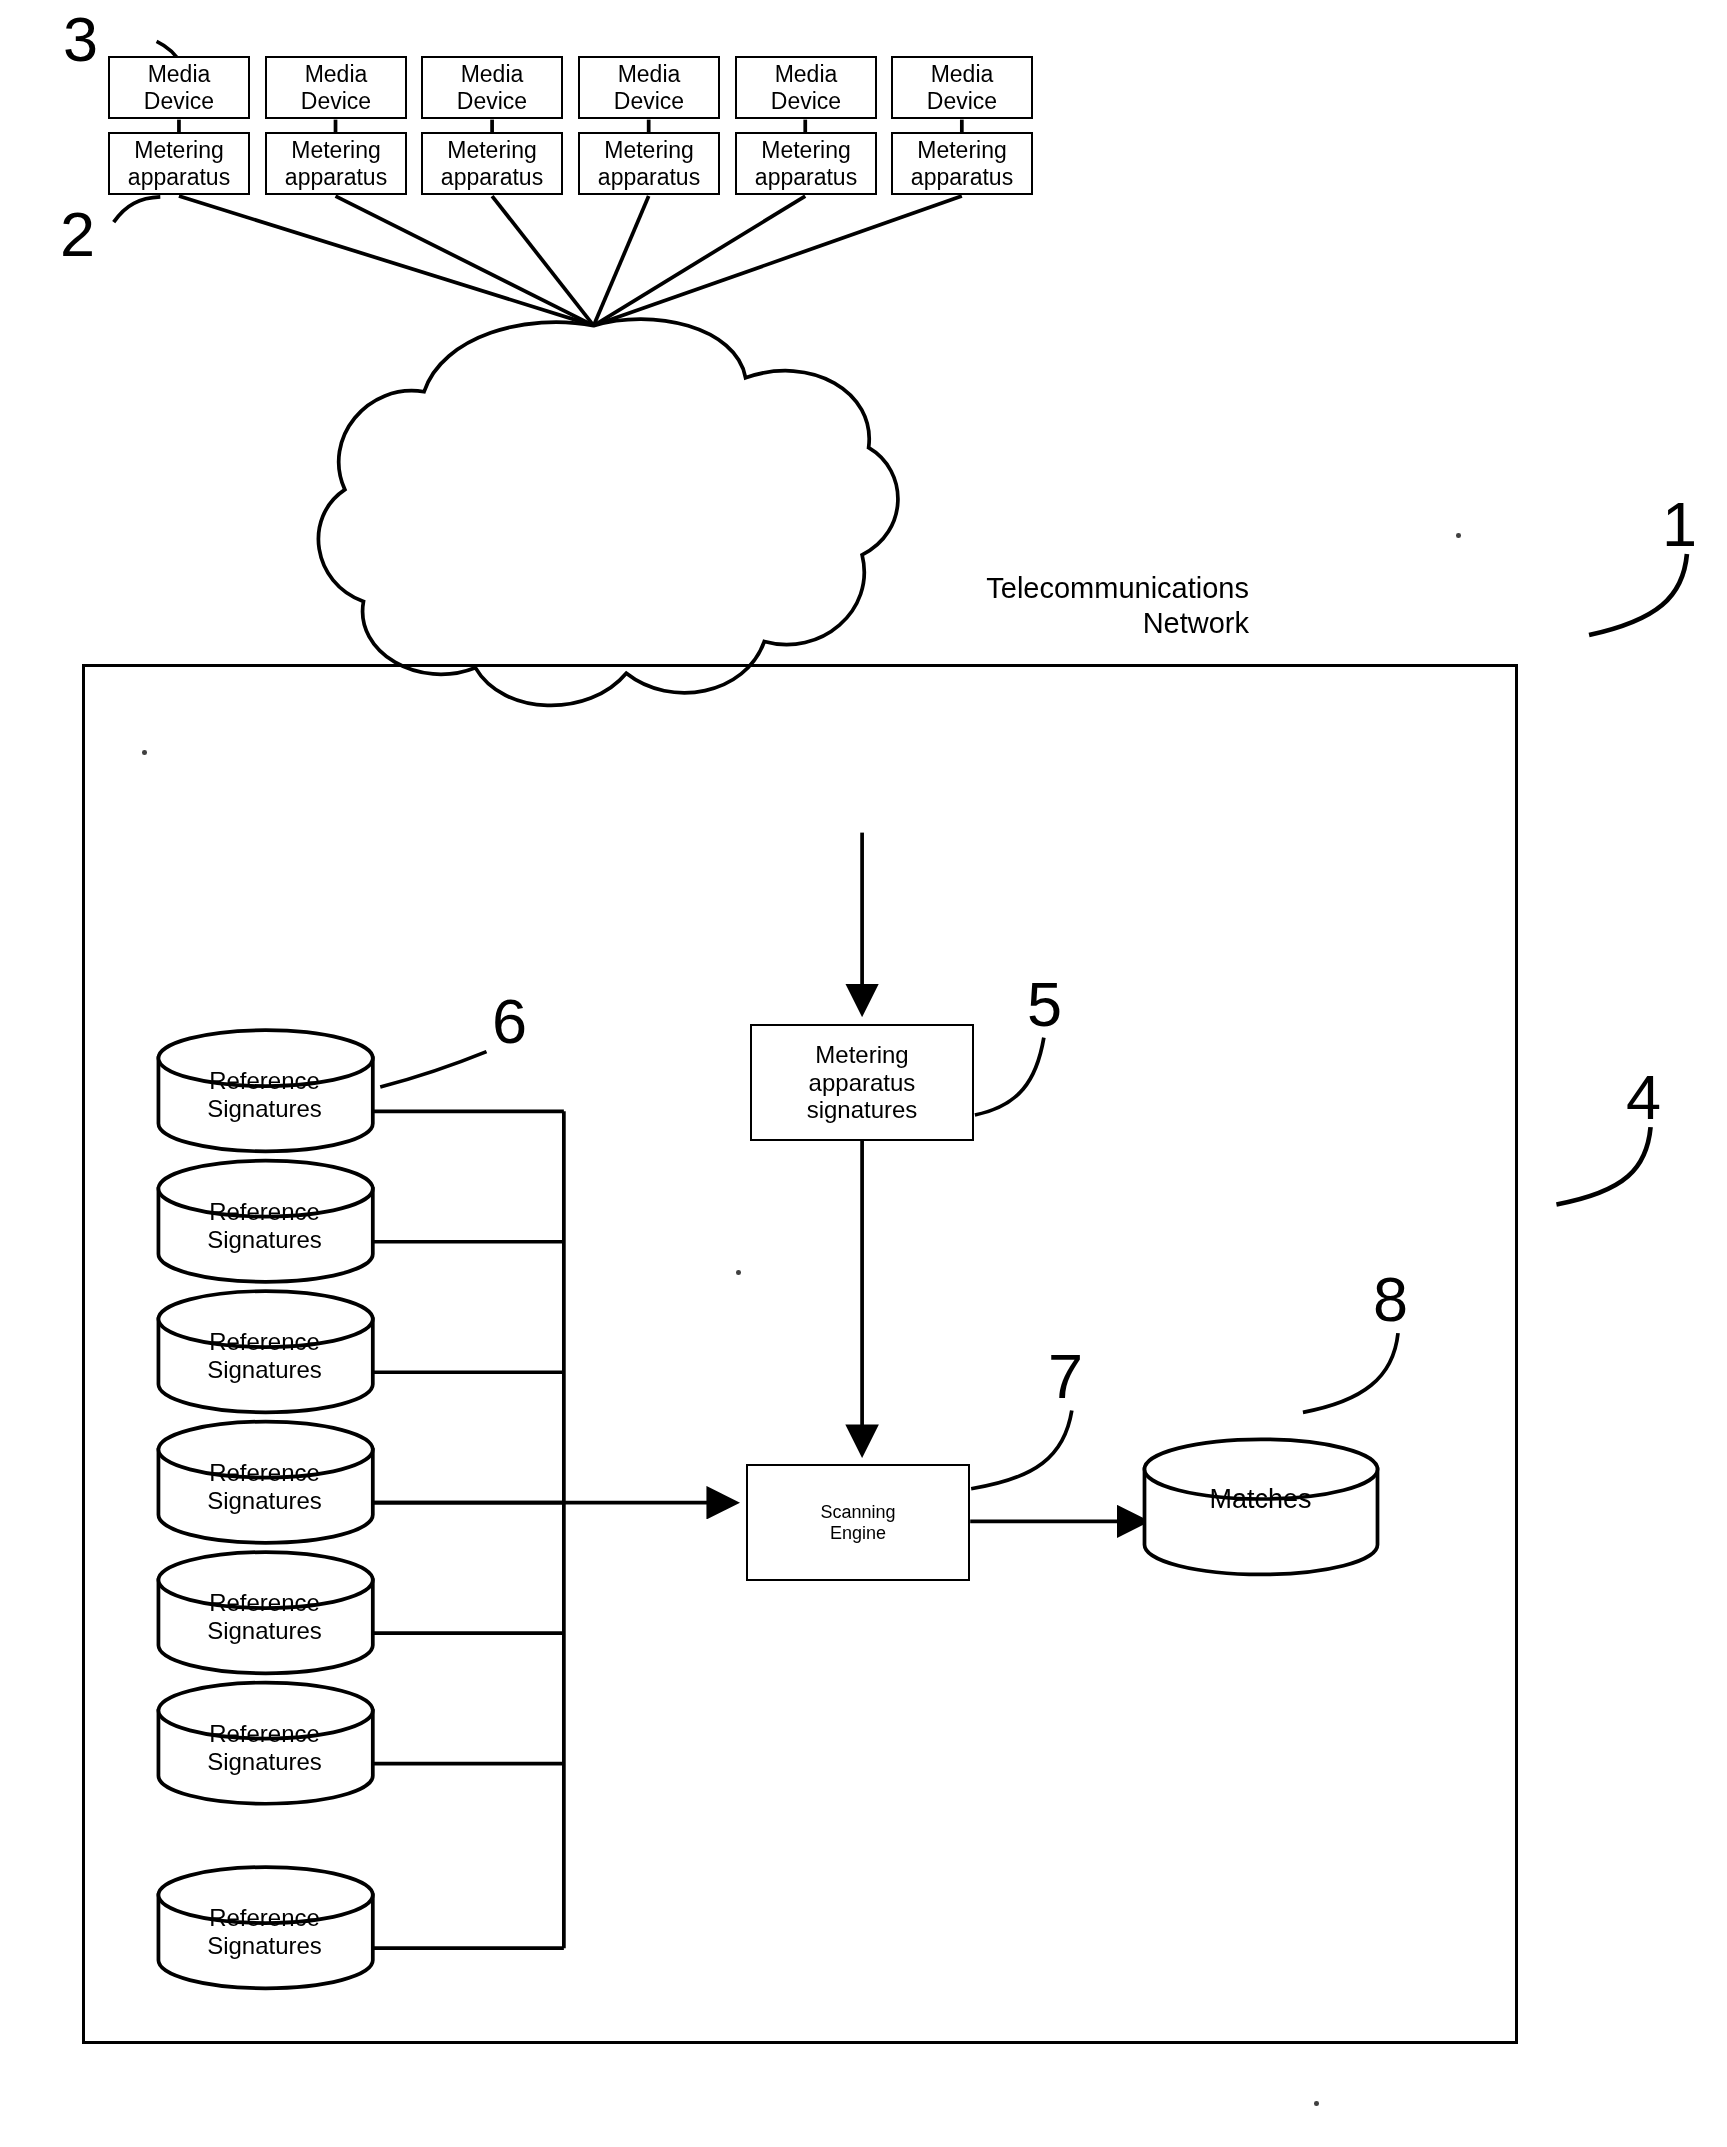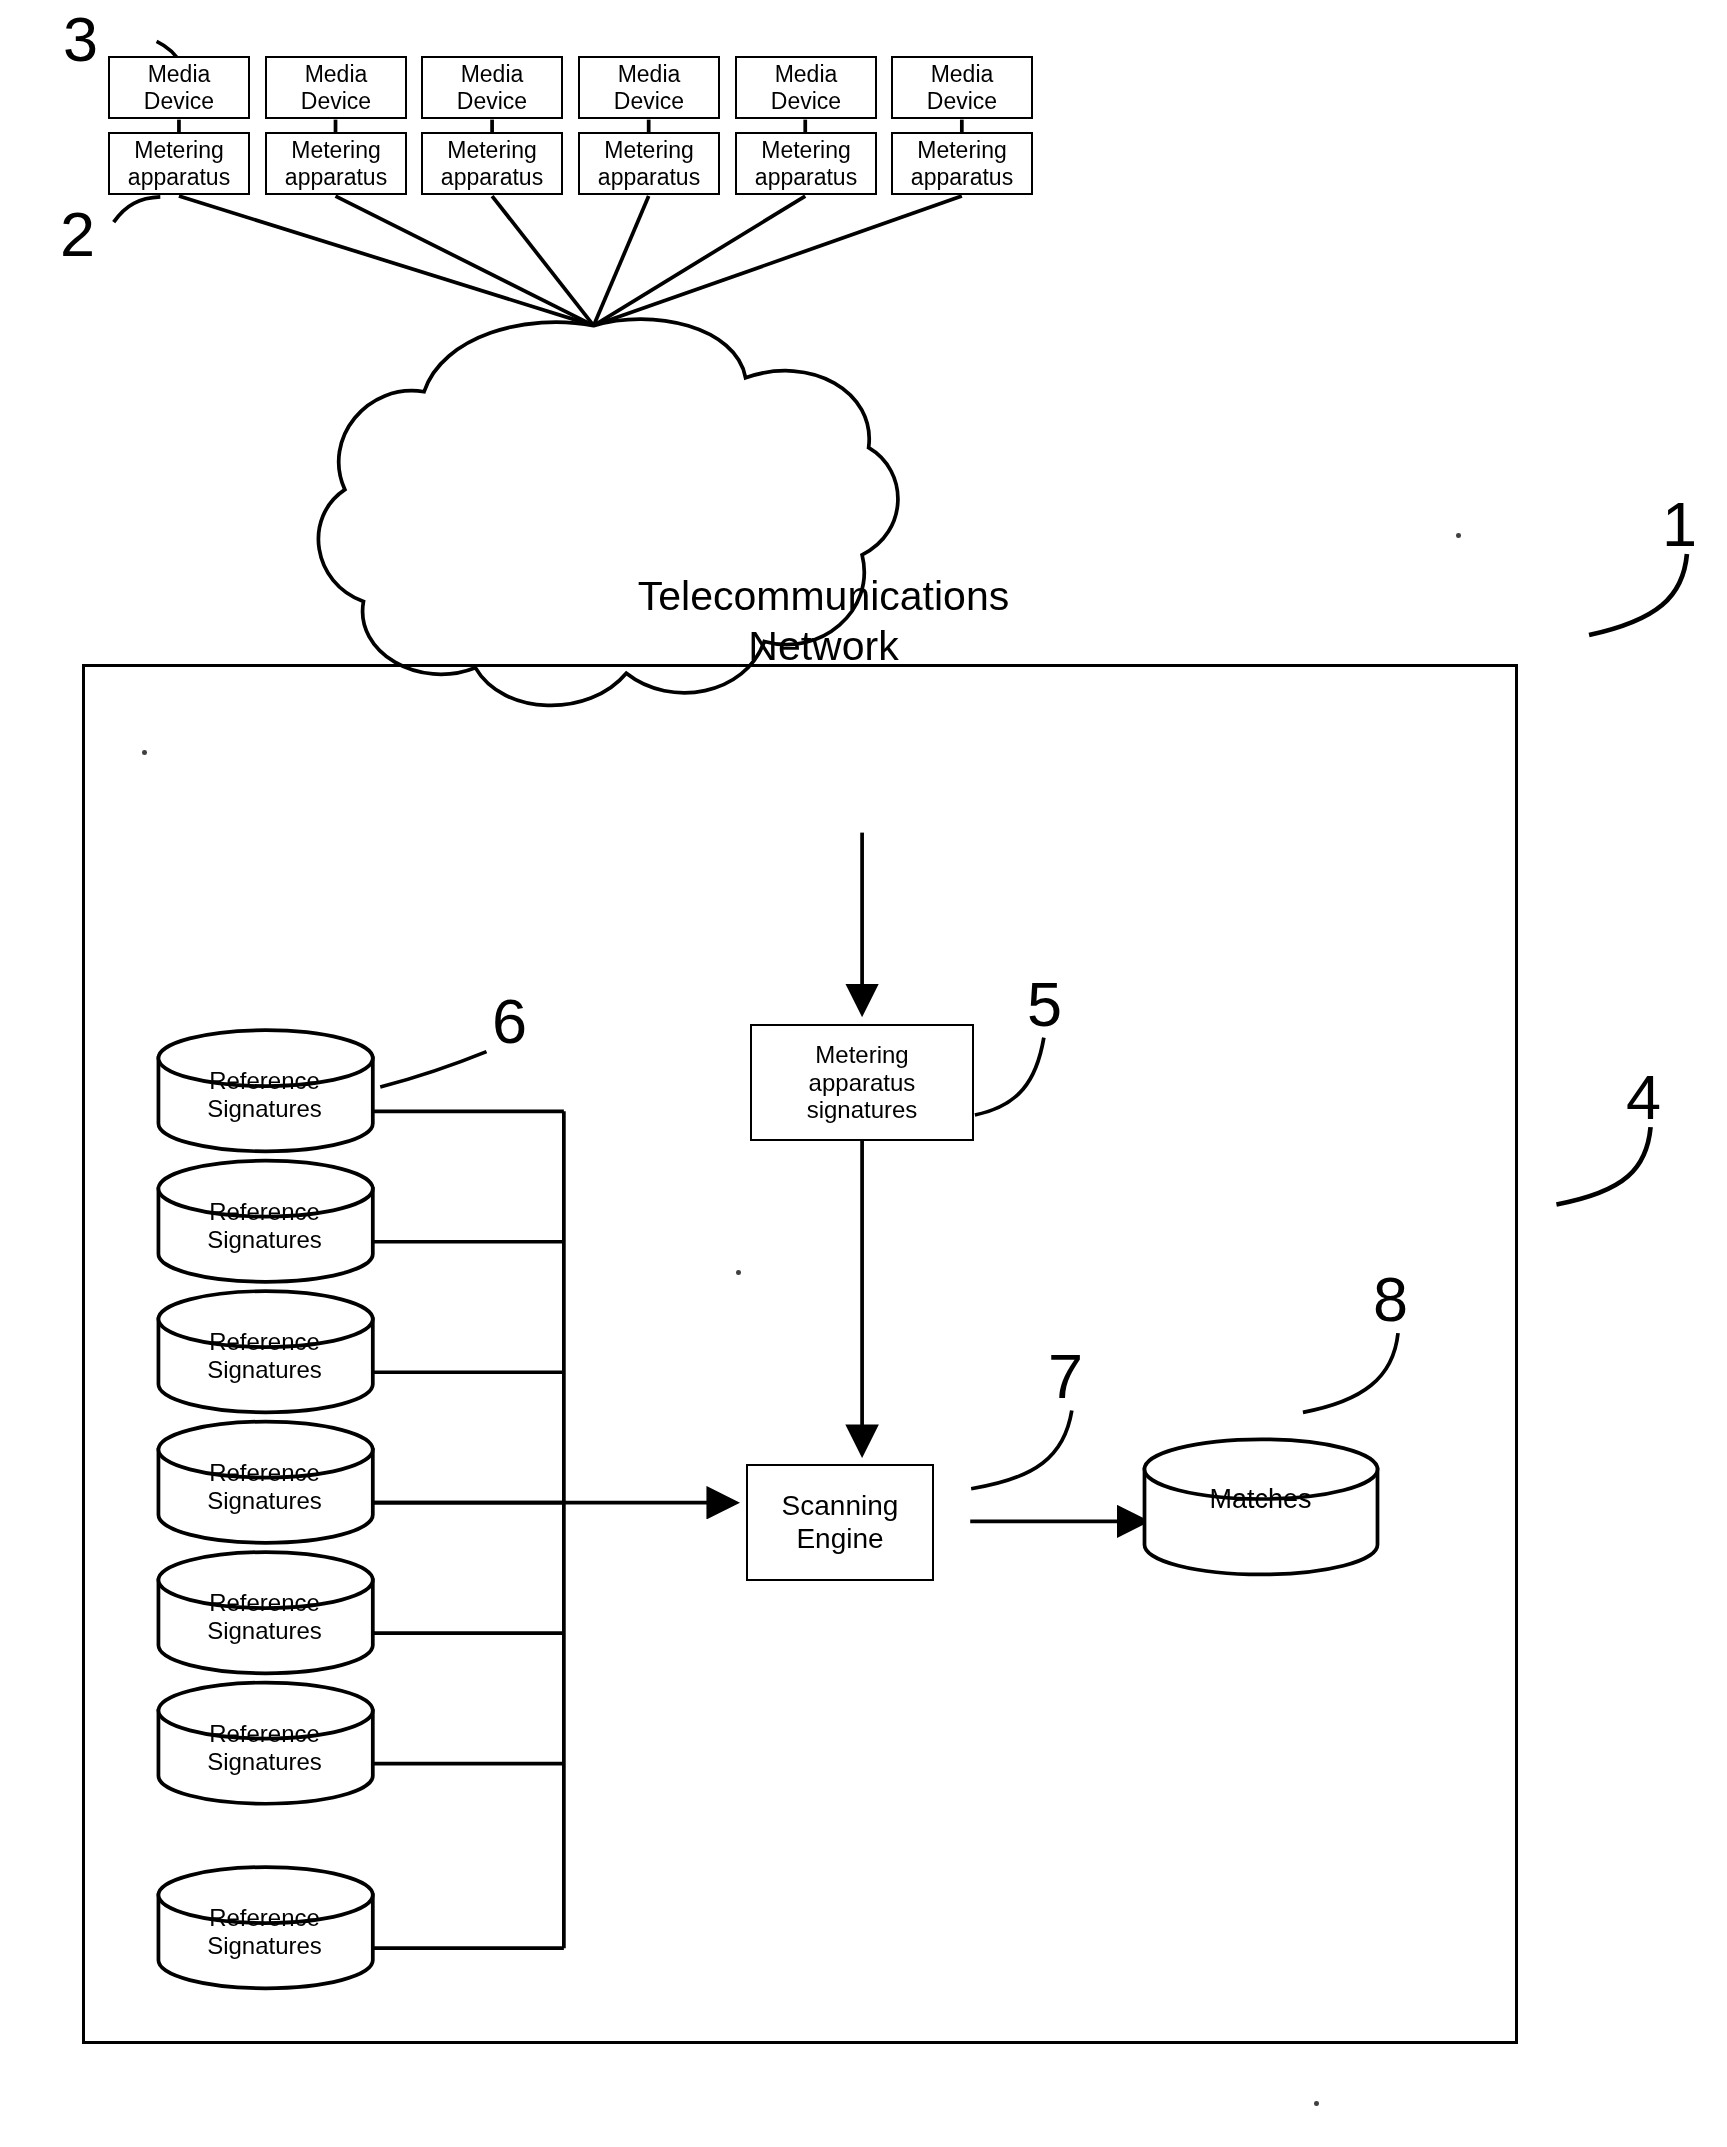--- a/index.html
+++ b/index.html
@@ -62,31 +62,31 @@
   .meter-sig-box {
     left: 750px;
     top: 1024px;
     width: 224px;
     height: 117px;
     font-size: 24px;
   }
   .scan-engine-box {
     left: 746px;
     top: 1464px;
-    width: 188px;
+    width: 224px;
     height: 117px;
-    font-size: 28px;
+    font-size: 18px;
   }
   #cloud-label {
     position: absolute;
-    left: 418px;
+    left: 438px;
     top: 571px;
     width: 811px;
-    text-align: center;
-    font-size: 41px;
+    text-align: right;
+    font-size: 29px;
     line-height: 1.22;
     white-space: pre-line;
   }
 
   
   .cylinder {
     position: absolute;
     width: 213px;
     height: 116px;
   }

